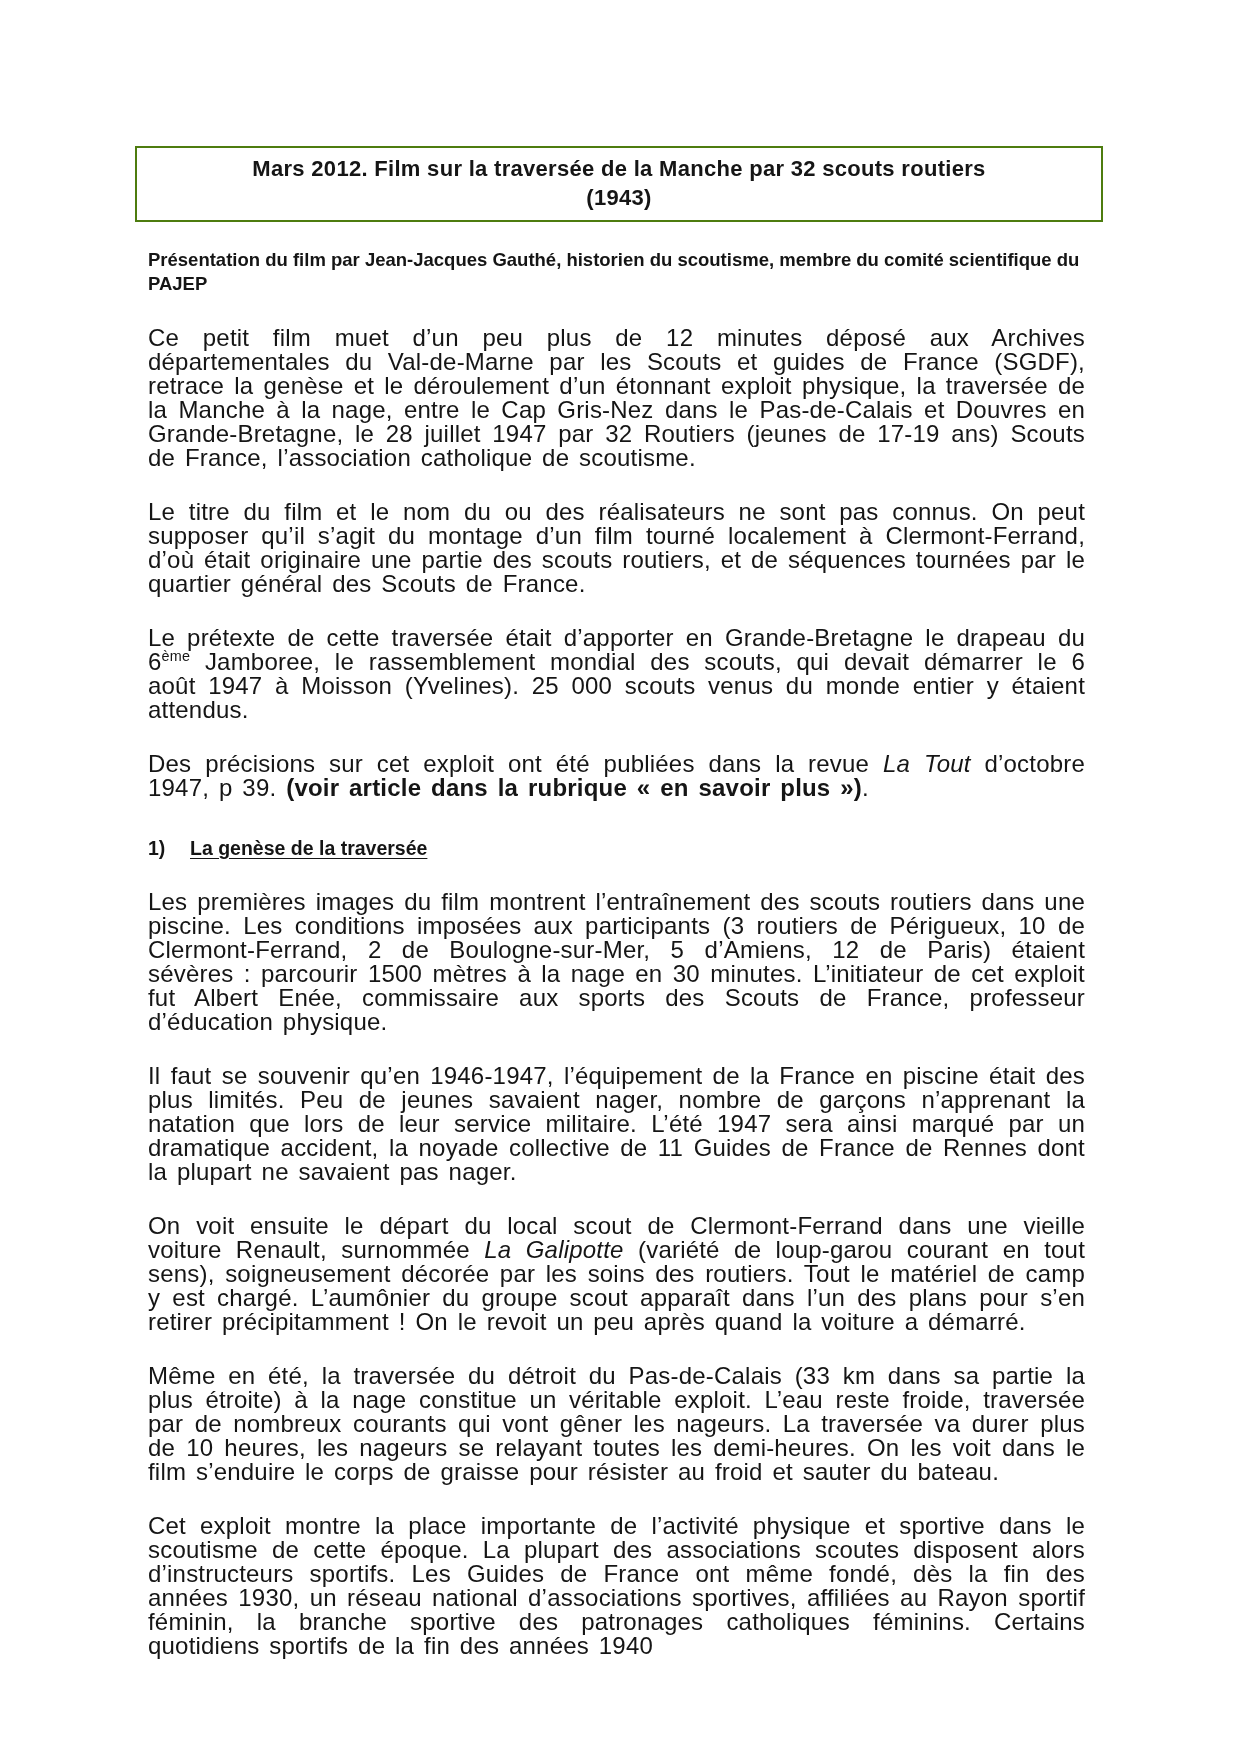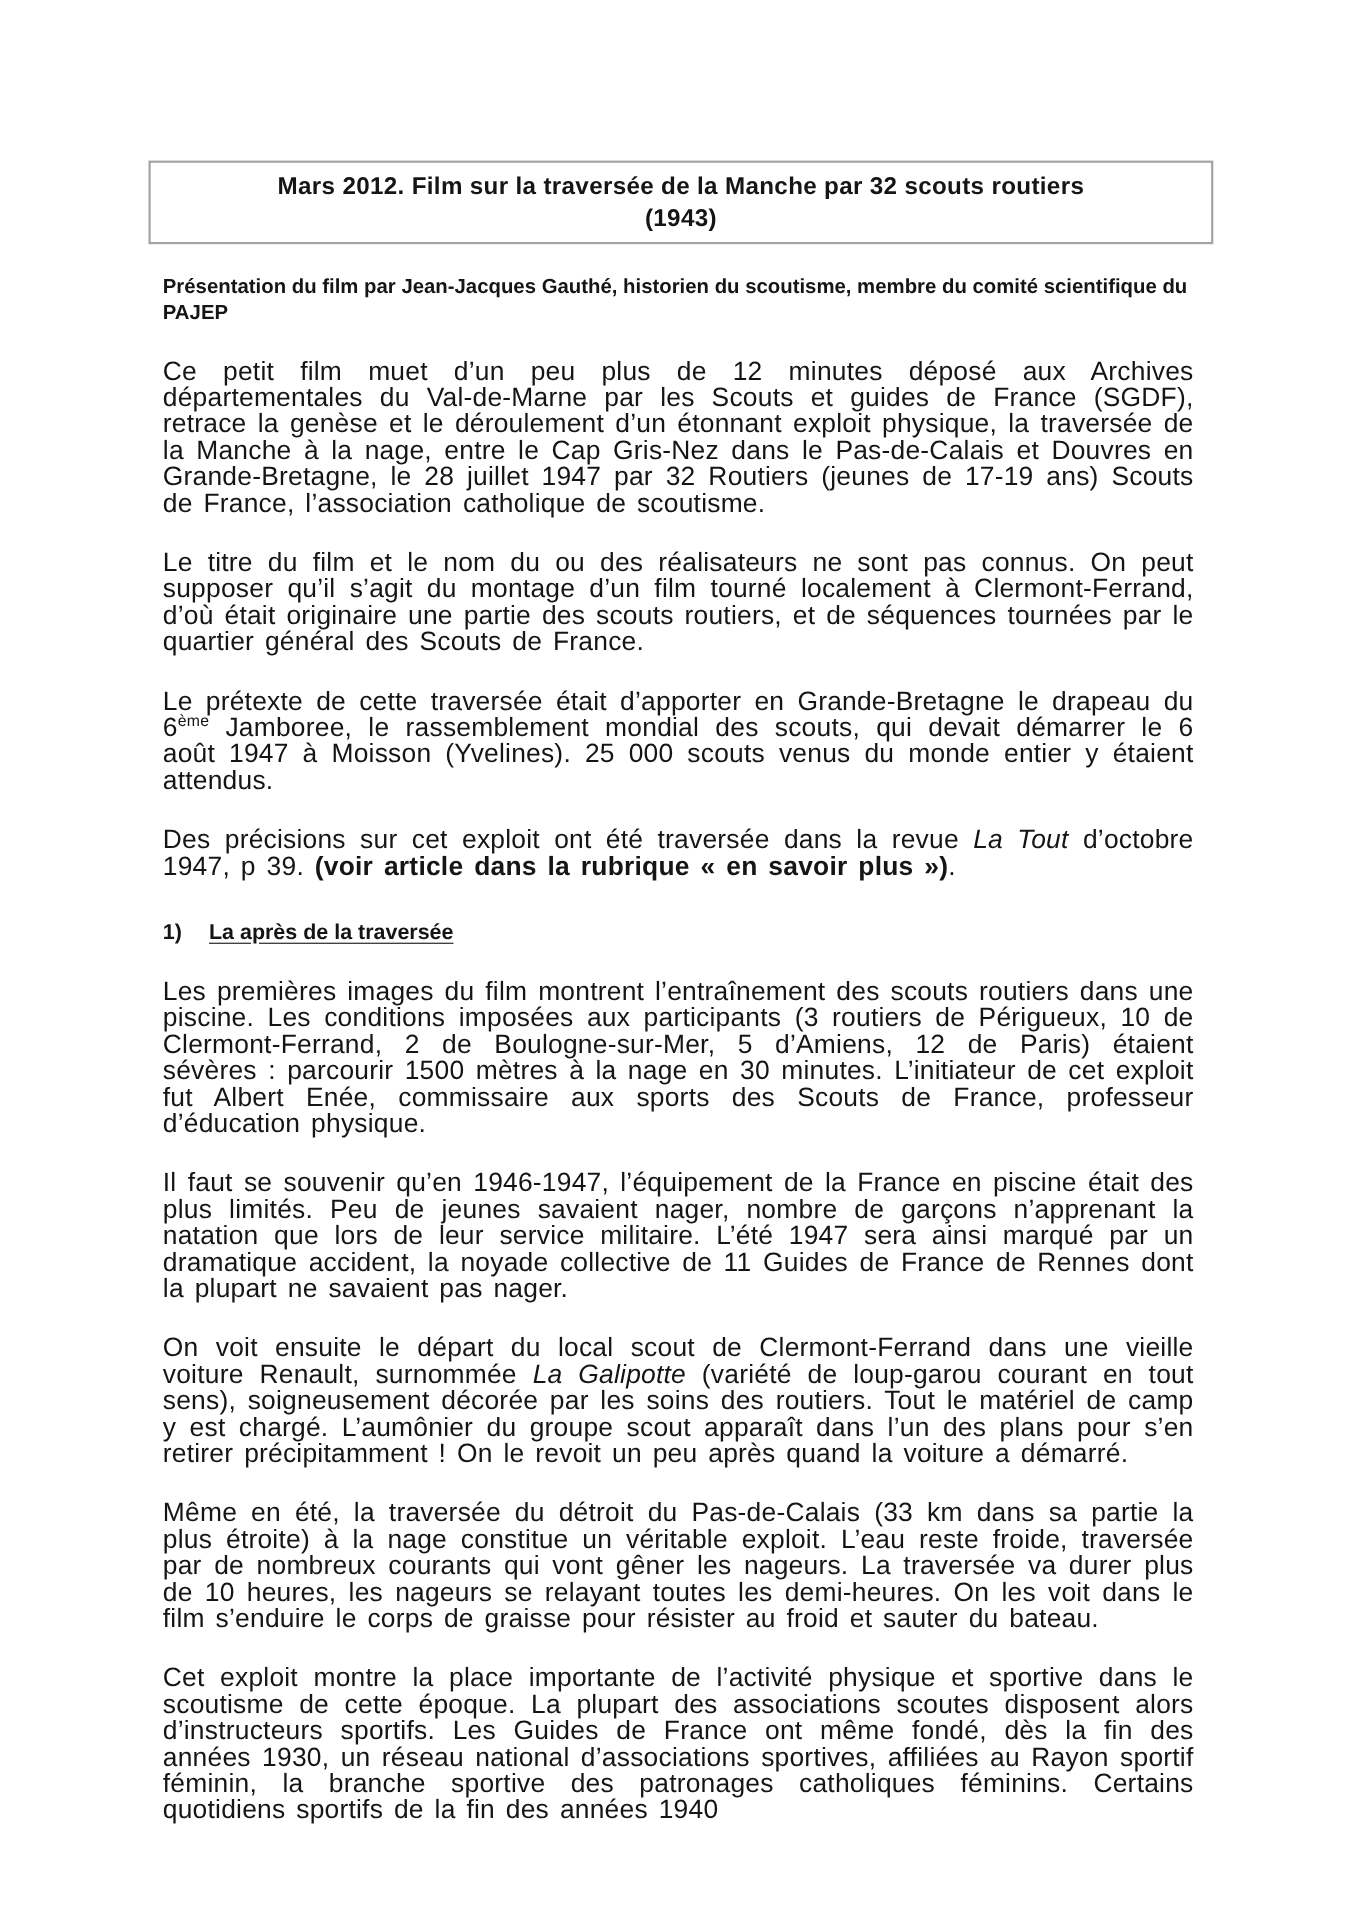--- a/index.html
+++ b/index.html
@@ -11,21 +11,21 @@
     font-family: "Liberation Sans", sans-serif;
     overflow: hidden;
   }
   .page {
     box-sizing: border-box;
     width: 1240px;
     height: 1753px;
     padding: 146px 155px 40px 148px;
   }
   .title-box {
-    border: 2px solid #a3a3a3;
+    border: 2px solid #4d7c0f;
     margin: 0 -18px 0 -13px;
     padding: 6px 12px 8px 12px;
     text-align: center;
     font-weight: bold;
     font-size: 22px;
     line-height: 29px;
     letter-spacing: 0.3px;
   }
   .byline {
     margin-top: 26px;
@@ -70,24 +70,24 @@
   </div>
 
   <div class="byline">Présentation du film par Jean-Jacques Gauthé, historien du scoutisme, membre du comité scientifique du PAJEP</div>
 
   <p class="para">Ce petit film muet d’un peu plus de 12 minutes déposé aux Archives départementales du Val-de-Marne par les Scouts et guides de France (SGDF), retrace la genèse et le déroulement d’un étonnant exploit physique, la traversée de la Manche à la nage, entre le Cap Gris-Nez dans le Pas-de-Calais et Douvres en Grande-Bretagne, le 28 juillet 1947 par 32 Routiers (jeunes de 17-19 ans) Scouts de France, l’association catholique de scoutisme.</p>
 
   <p class="para">Le titre du film et le nom du ou des réalisateurs ne sont pas connus. On peut supposer qu’il s’agit du montage d’un film tourné localement à Clermont-Ferrand, d’où était originaire une partie des scouts routiers, et de séquences tournées par le quartier général des Scouts de France.</p>
 
   <p class="para"><span>Le prétexte de cette traversée était d’apporter en Grande-Bretagne le drapeau du 6</span><sup>ème</sup><span> Jamboree, le rassemblement mondial des scouts, qui devait démarrer le 6 août 1947 à Moisson (Yvelines). 25 000 scouts venus du monde entier y étaient attendus.</span></p>
 
-  <p class="para"><span>Des précisions sur cet exploit ont été traversée dans la revue </span><i>La Tout</i><span> d’octobre 1947, p 39. </span><b>(voir article dans la rubrique « en savoir plus »)</b><span>.</span></p>
+  <p class="para"><span>Des précisions sur cet exploit ont été publiées dans la revue </span><i>La Tout</i><span> d’octobre 1947, p 39. </span><b>(voir article dans la rubrique « en savoir plus »)</b><span>.</span></p>
 
   <div class="heading">
-    <span class="num">1)</span><span class="label">La après de la traversée</span>
+    <span class="num">1)</span><span class="label">La genèse de la traversée</span>
   </div>
 
   <p class="para">Les premières images du film montrent l’entraînement des scouts routiers dans une piscine. Les conditions imposées aux participants (3 routiers de Périgueux, 10 de Clermont-Ferrand, 2 de Boulogne-sur-Mer, 5 d’Amiens, 12 de Paris) étaient sévères : parcourir 1500 mètres à la nage en 30 minutes. L’initiateur de cet exploit fut Albert Enée, commissaire aux sports des Scouts de France, professeur d’éducation physique.</p>
 
   <p class="para">Il faut se souvenir qu’en 1946-1947, l’équipement de la France en piscine était des plus limités. Peu de jeunes savaient nager, nombre de garçons n’apprenant la natation que lors de leur service militaire. L’été 1947 sera ainsi marqué par un dramatique accident, la noyade collective de 11 Guides de France de Rennes dont la plupart ne savaient pas nager.</p>
 
   <p class="para"><span>On voit ensuite le départ du local scout de Clermont-Ferrand dans une vieille voiture Renault, surnommée </span><i>La Galipotte</i><span> (variété de loup-garou courant en tout sens), soigneusement décorée par les soins des routiers. Tout le matériel de camp y est chargé. L’aumônier du groupe scout apparaît dans l’un des plans pour s’en retirer précipitamment ! On le revoit un peu après quand la voiture a démarré.</span></p>
 
 
   <p class="para">Même en été, la traversée du détroit du Pas-de-Calais (33 km dans sa partie la plus étroite) à la nage constitue un véritable exploit. L’eau reste froide, traversée par de nombreux courants qui vont gêner les nageurs. La traversée va durer plus de 10 heures, les nageurs se relayant toutes les demi-heures. On les voit dans le film s’enduire le corps de graisse pour résister au froid et sauter du bateau.</p>

